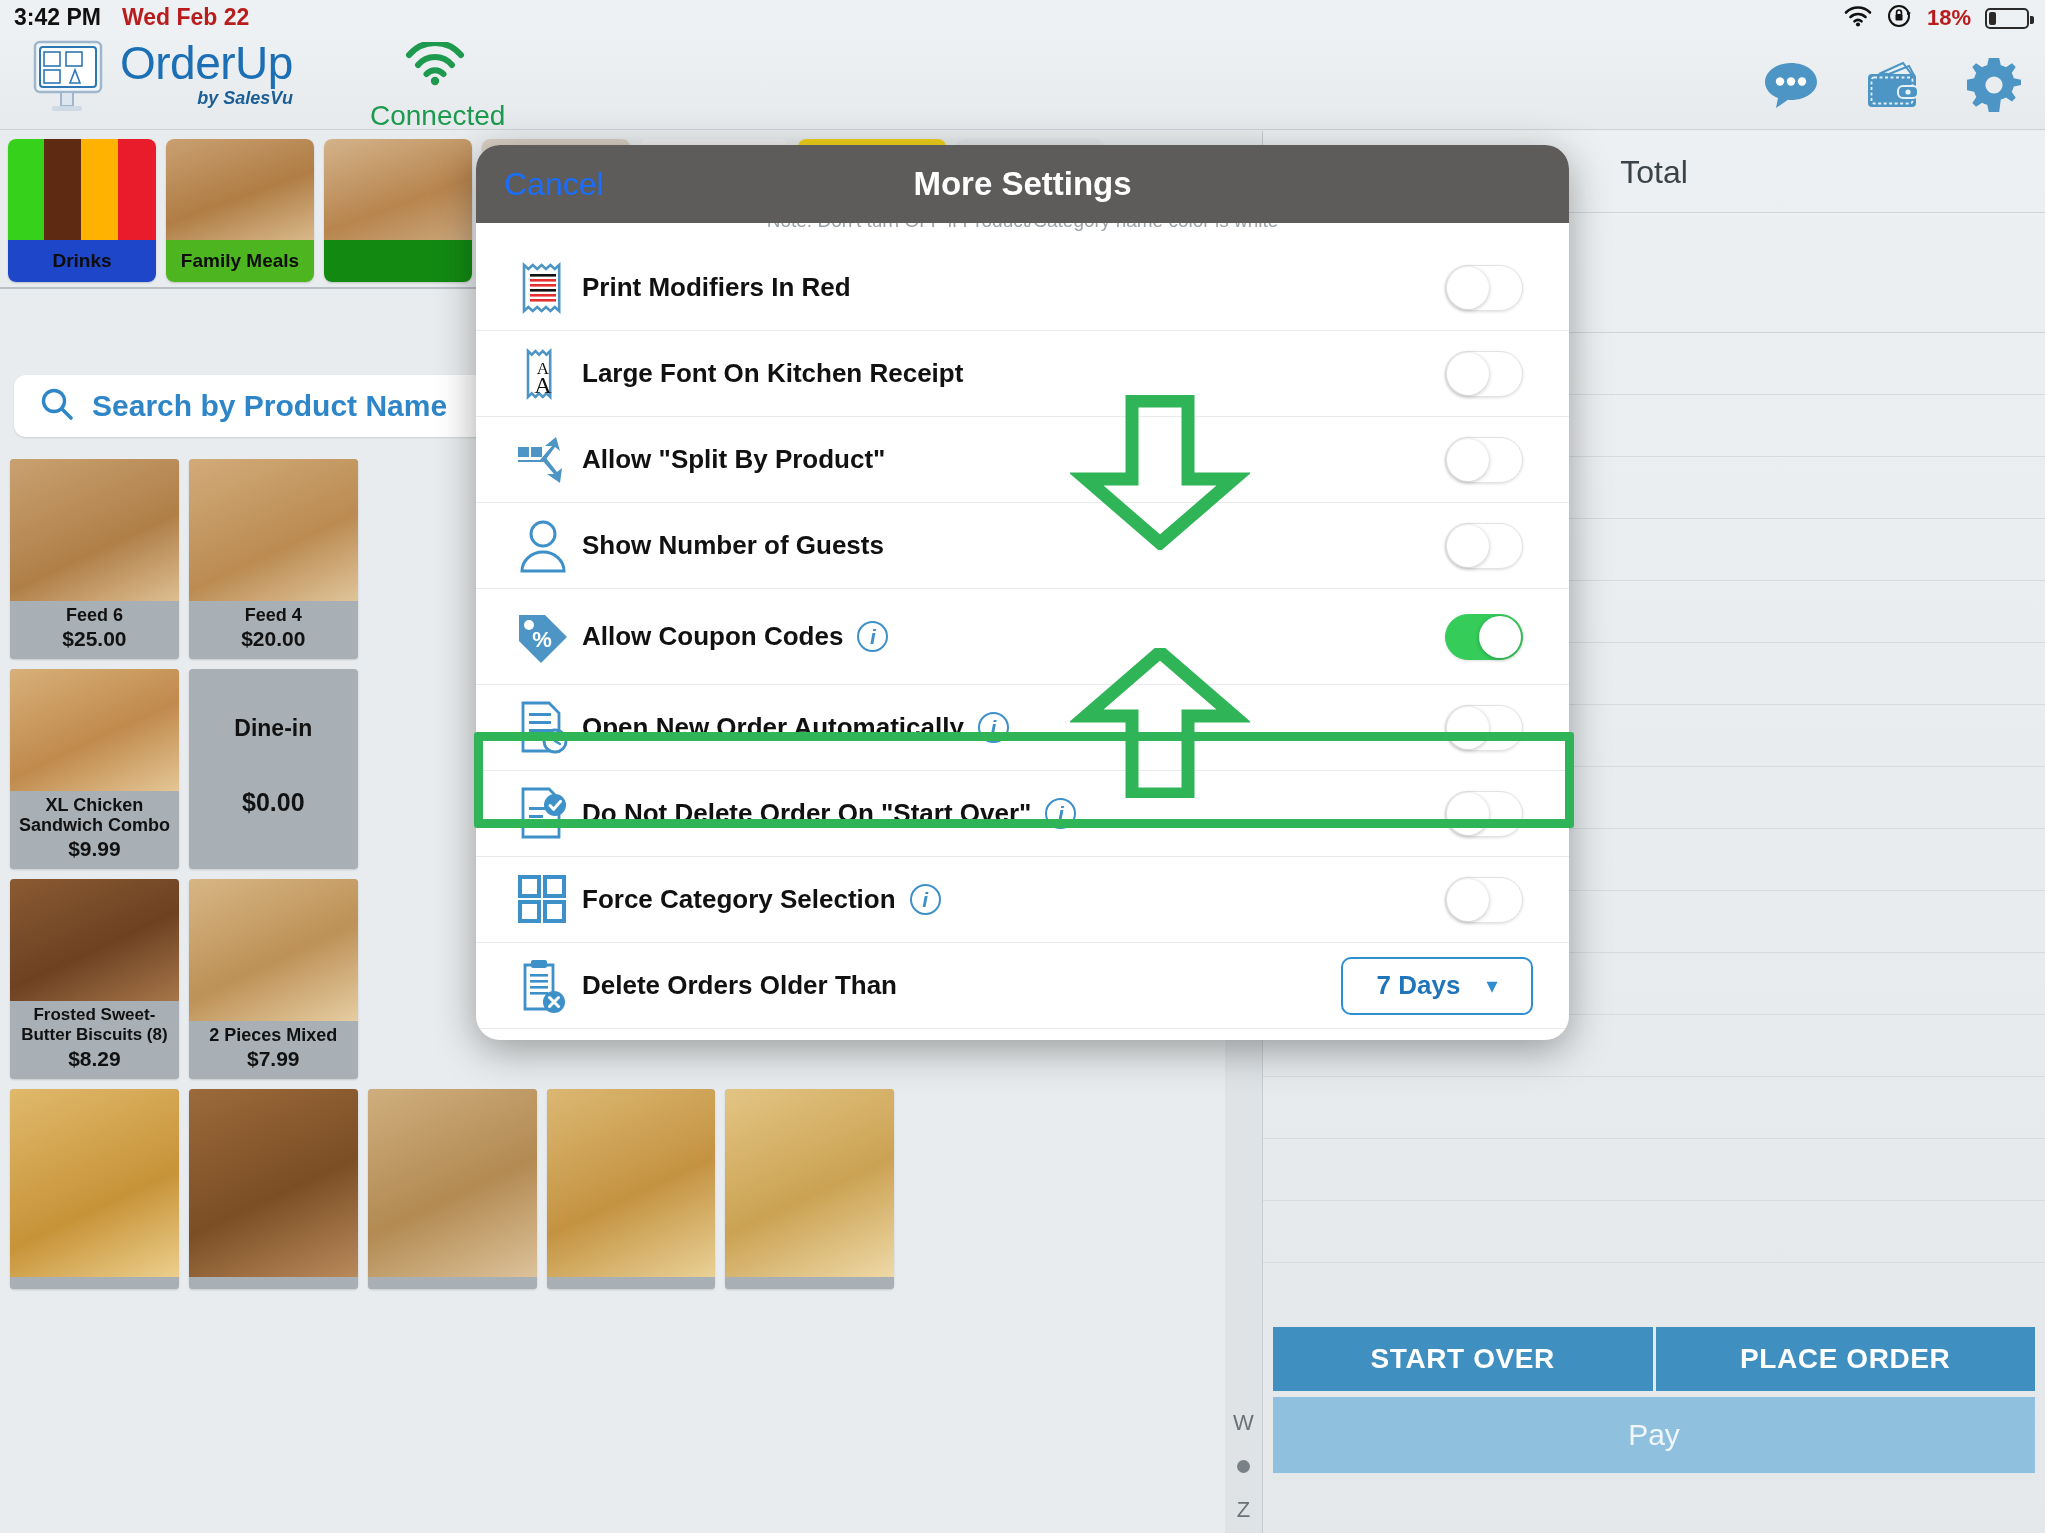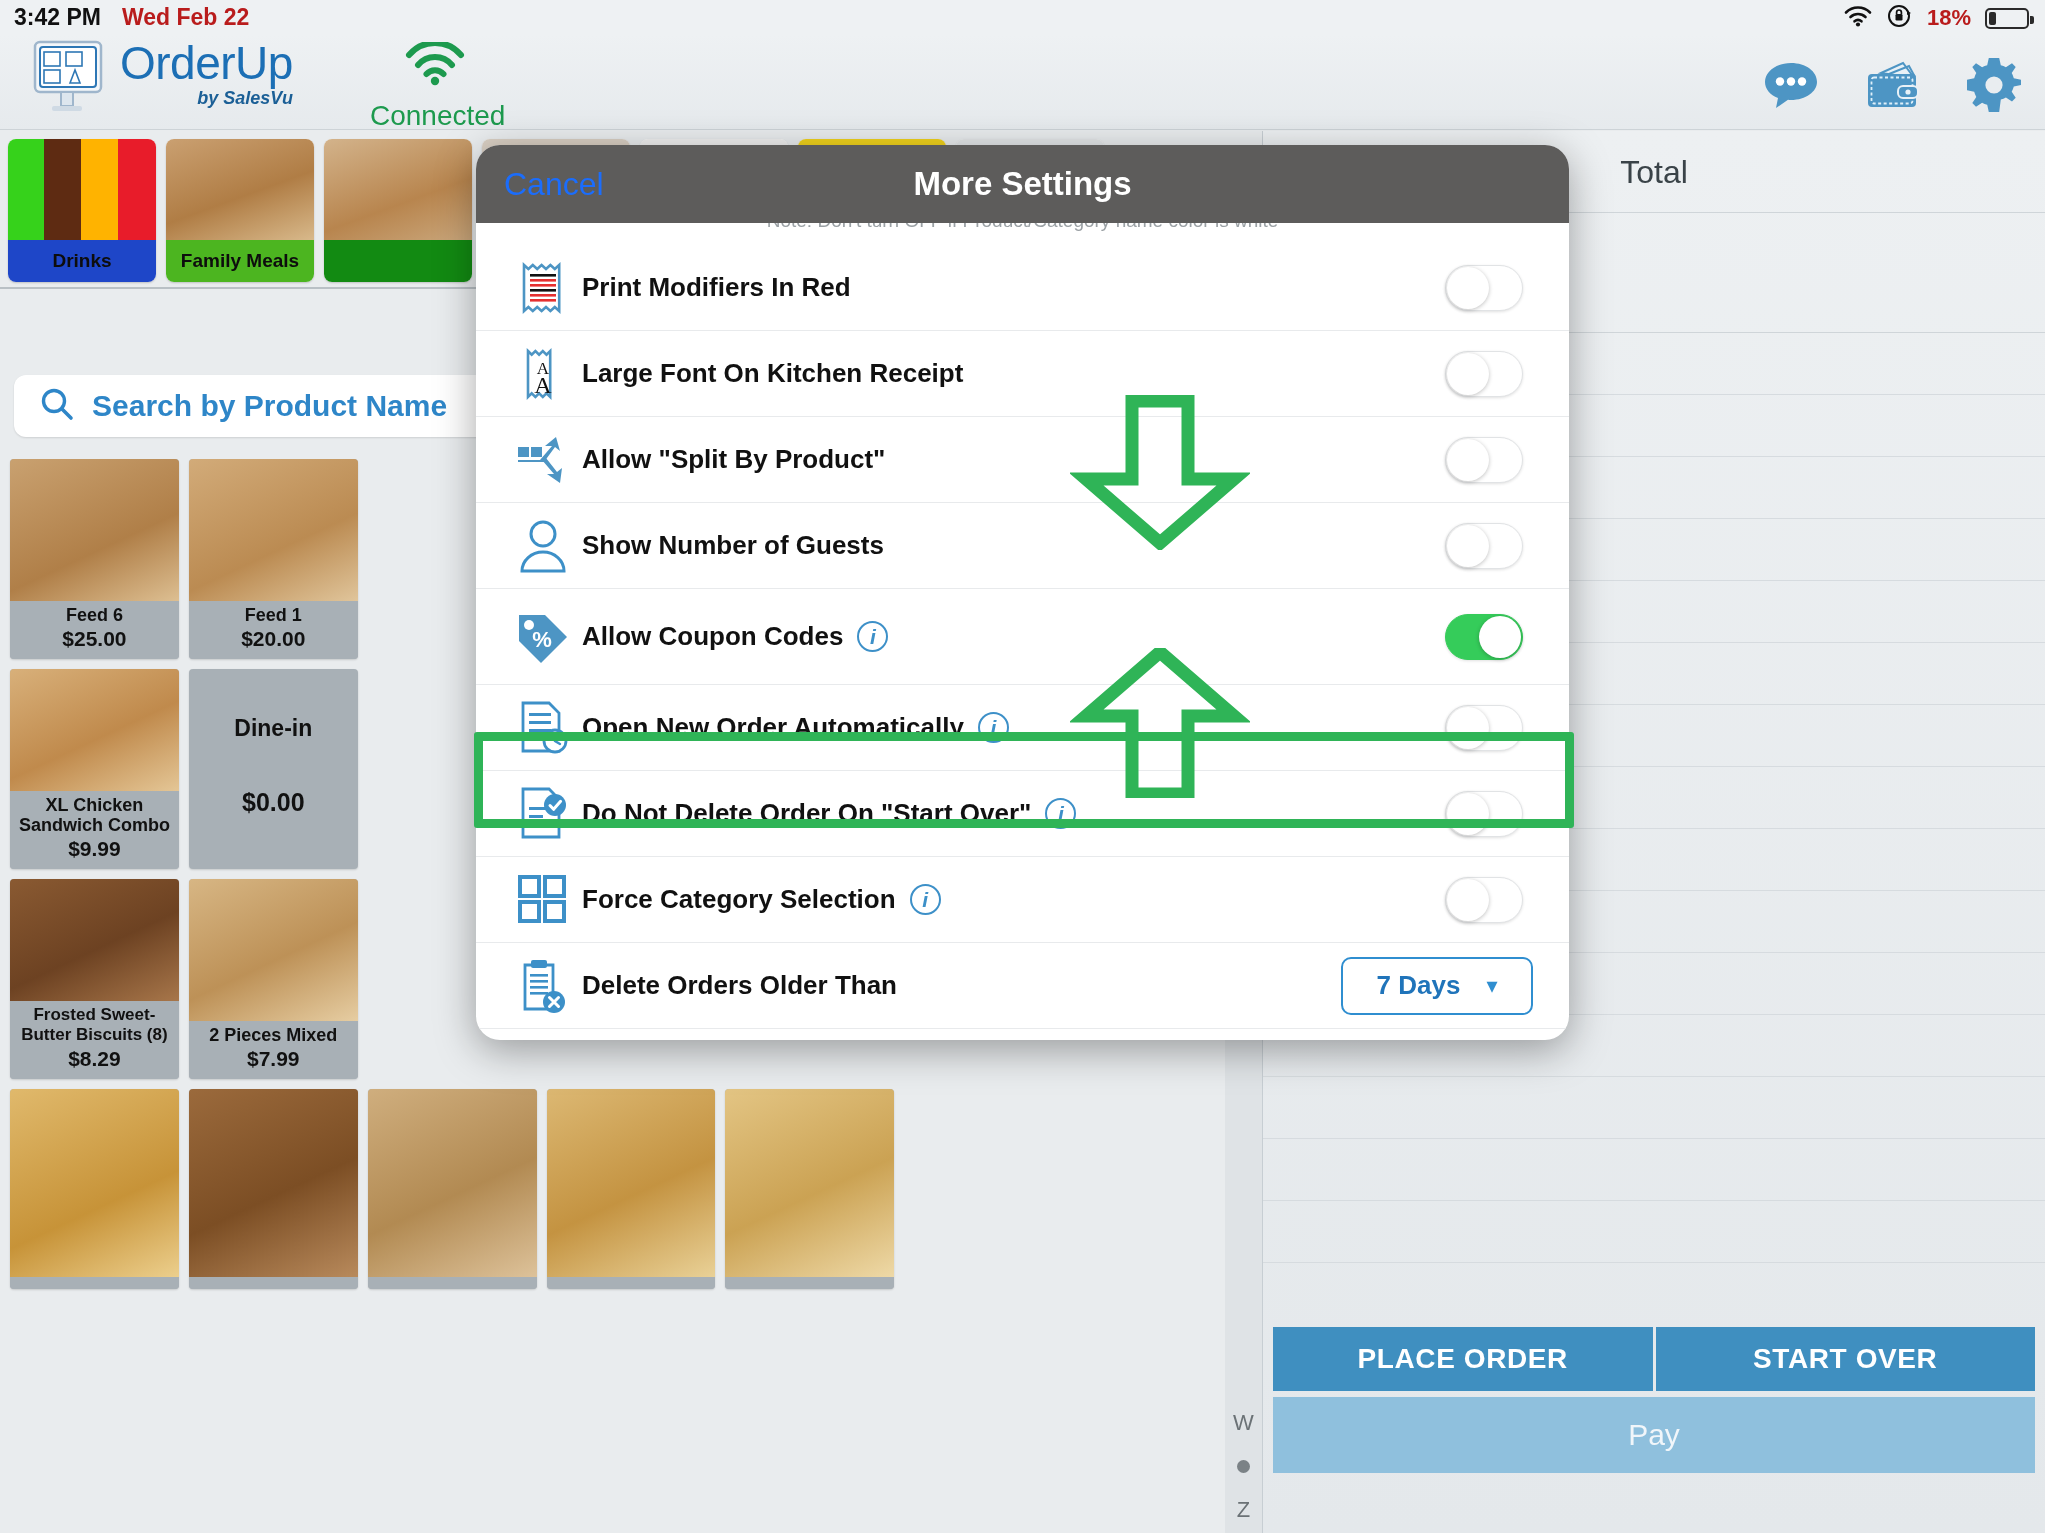--- a/index.html
+++ b/index.html
@@ -364,21 +364,21 @@
     <div class="prod">
       <div class="pimg" style="background:linear-gradient(155deg,#c9a170,#b07f48 60%,#ddbf92);"></div>
       <div class="pmeta">
           <div class="pname">Feed 6</div>
       <div class="pprice">$25.00</div>
         </div>
     </div>
     <div class="prod">
       <div class="pimg" style="background:linear-gradient(155deg,#d2ab79,#bb8b52 60%,#e0c59b);"></div>
       <div class="pmeta">
-          <div class="pname">Feed 1</div>
+          <div class="pname">Feed 4</div>
       <div class="pprice">$20.00</div>
         </div>
     </div>
     <div style="grid-column: span 5;"></div>
 
     <div class="prod">
       <div class="pimg" style="background:linear-gradient(155deg,#d8b07a,#c08a4c 55%,#e4c696);"></div>
       <div class="pmeta">
           <div class="pname">XL Chicken Sandwich Combo</div>
       <div class="pprice">$9.99</div>
@@ -454,22 +454,22 @@
       <div class="op-row"></div>
       <div class="op-row"></div>
       <div class="op-row"></div>
       <div class="op-row"></div>
       <div class="op-row"></div>
       <div class="op-row"></div>
       <div class="op-row"></div>
     </div>
     <div class="op-actions">
       <div class="act-row">
+        <div class="act-btn">START OVER</div>
         <div class="act-btn">PLACE ORDER</div>
-        <div class="act-btn">START OVER</div>
       </div>
       <div class="pay-btn">Pay</div>
     </div>
   </div>
 
   <div class="modal">
     <div class="modal-hdr">
       <div class="modal-cancel">Cancel</div>
       <div class="modal-title">More Settings</div>
     </div>

